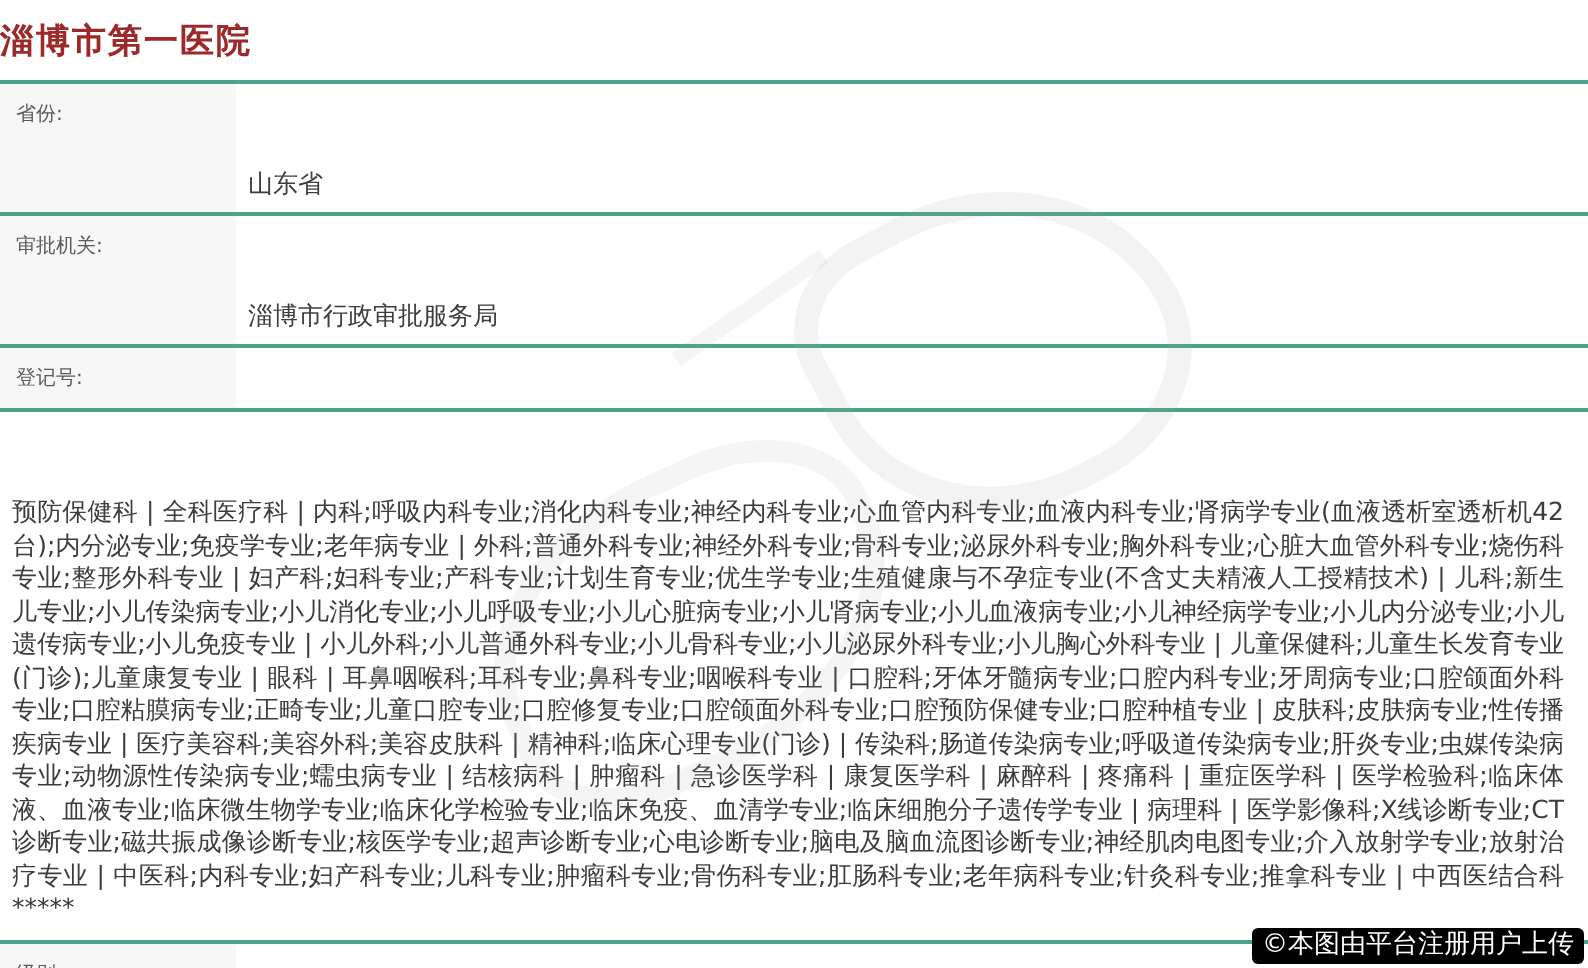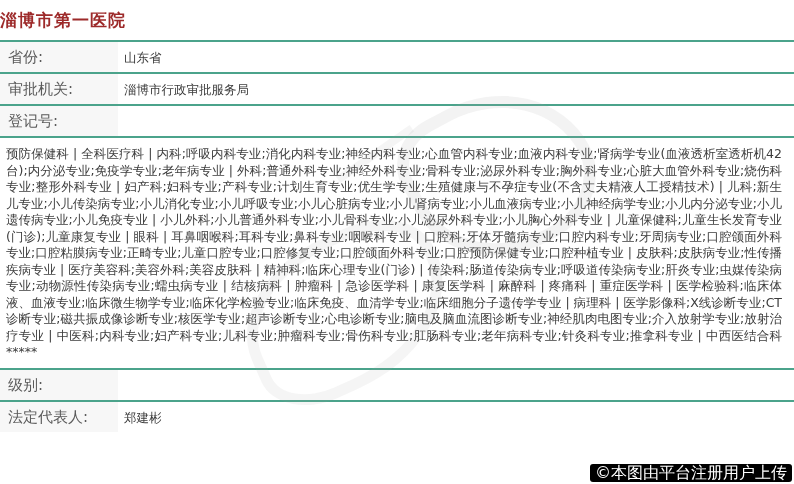--- a/index.html
+++ b/index.html
@@ -29,29 +29,30 @@
   }
   .row{
     display:flex;
     border-top:2px solid var(--sep);
   }
   .cell-label{
     flex:0 0 110px;
     padding:8px 0 7px 8px;
     background:var(--label-bg);
     color:var(--label-text);
-    font-size:15px;
+    font-size:10px;
     line-height:15px;
   }
   .cell-value{
     flex:1 1 auto;
     padding:8px 12px 7px 6px;
     color:var(--value-text);
     font-size:12.5px;
     line-height:15px;
+    margin-top:34px;
   }
   .row.tall .cell-value{
     line-height:16.5px;
     text-align:justify;
   }
   
   .watermark{position:absolute;pointer-events:none;z-index:5;}
   .wm-a{
     top:92px;left:408px;width:160px;height:140px;
     border:12px solid rgba(160,160,160,0.13);
@@ -67,21 +68,21 @@
   .wm-c{
     top:150px;left:330px;width:90px;height:8px;
     background:rgba(160,160,160,0.10);
     transform:rotate(-35deg);
   }
   .copyright-badge{
     position:absolute;
     right:2px;bottom:2px;
     background:var(--badge-bg);
     color:var(--badge-text);
-    font-size:16px;
+    font-size:13px;
     line-height:13px;
     padding:2px 5px 3px 5px;
     border-radius:3px;
     z-index:10;
     white-space:nowrap;
     text-align:center;
   }
 </style>
 </head>
 <body>

